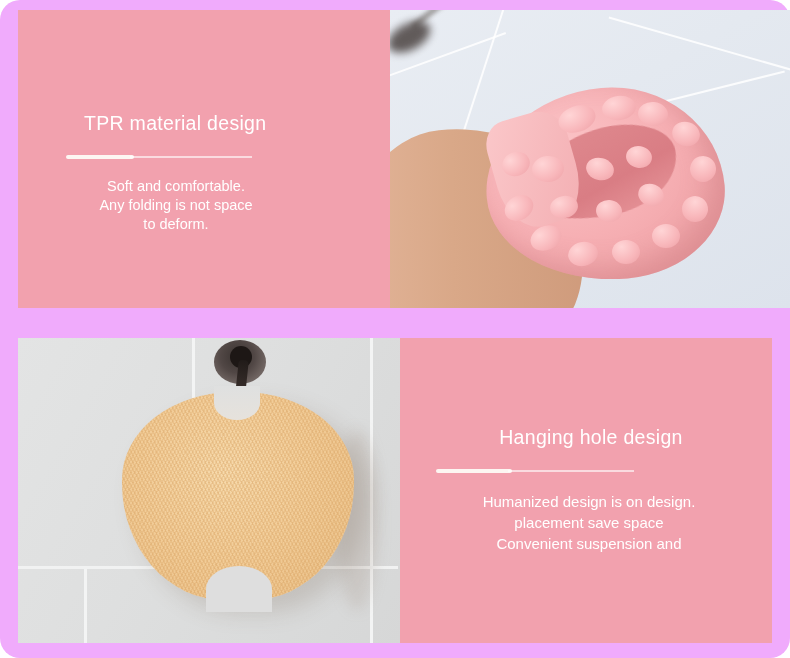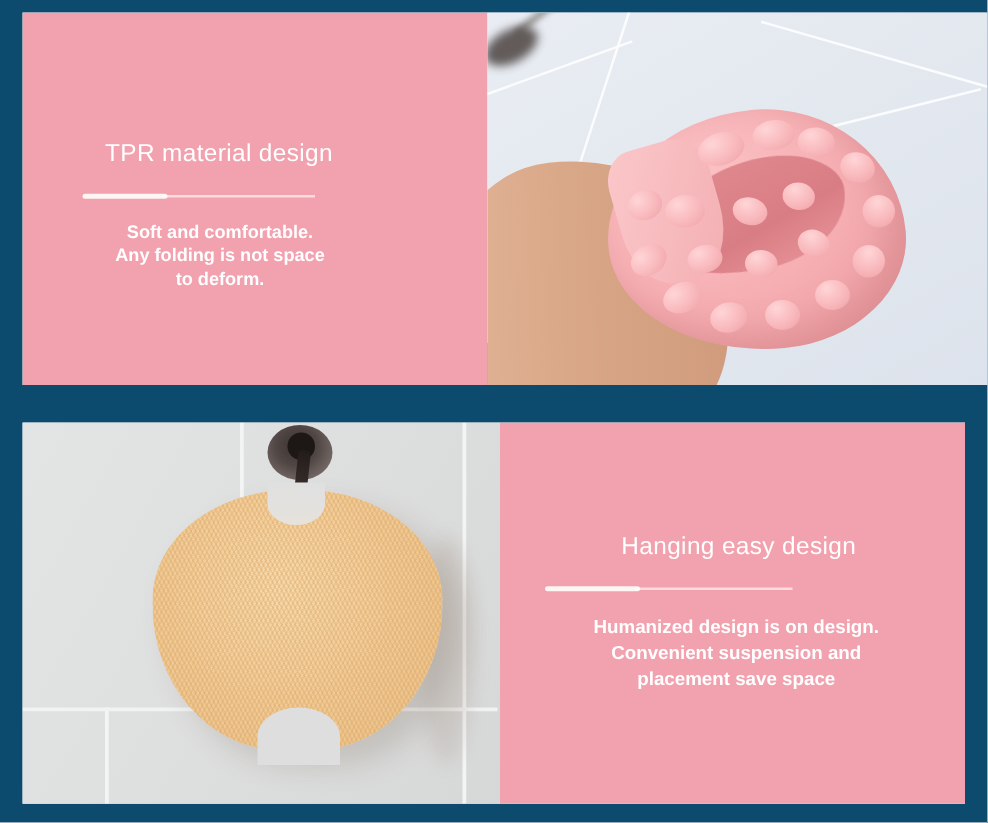--- a/index.html
+++ b/index.html
@@ -13,21 +13,22 @@
     height: 658px;
     font-family: "Liberation Sans", sans-serif;
     overflow: hidden;
     position: relative;
   }
 
   .page {
     position: relative;
     width: 790px;
     height: 658px;
-    background: #0c4a6e;
+    background: #f0abfc;
+    border-radius: 20px;
   }
 
   
   .block {
     position: absolute;
     display: flex;
     overflow: hidden;
     background: #ffffff;
   }
 
@@ -126,21 +127,21 @@
   #panel-top .panel-body {
     padding-left: 28px;
     padding-right: 84px;
   }
   #panel-bottom .panel-body {
     padding-left: 14px;
     padding-right: 8px;
     font-size: 15px;
     line-height: 21px;
   }
-  .panel-body .line { display: block; white-space: nowrap; font-weight: bold; }
+  .panel-body .line { display: block; white-space: nowrap; }
 
   
   .photo {
     position: relative;
     flex: 1 1 auto;
     overflow: hidden;
   }
 
   
   #photo-top {
@@ -403,29 +404,29 @@
       <span class="suction-core" style="top:8px;"></span>
       <span class="hook-arm" style="top:22px;"></span>
       <span class="hook-tip" style="top:64px;"></span>
       <span class="brush-pad" style="top:54px;"></span>
       <span class="notch-top" style="top:48px;"></span>
       <span class="notch-bottom" style="top:228px;"></span>
     </div>
 
     <div class="panel" id="panel-bottom">
       <div class="panel-inner">
-        <div class="panel-title">Hanging easy design</div>
+        <div class="panel-title">Hanging hole design</div>
 
         <div class="divider">
           <span class="divider-strong"></span>
           <span class="divider-faint"></span>
         </div>
 
         <div class="panel-body">
           <span class="line">Humanized design is on design.</span>
+          <span class="line">placement save space</span>
           <span class="line">Convenient suspension and</span>
-          <span class="line">placement save space</span>
         </div>
       </div>
     </div>
   </div>
 
 </div>
 
 </body></html>

